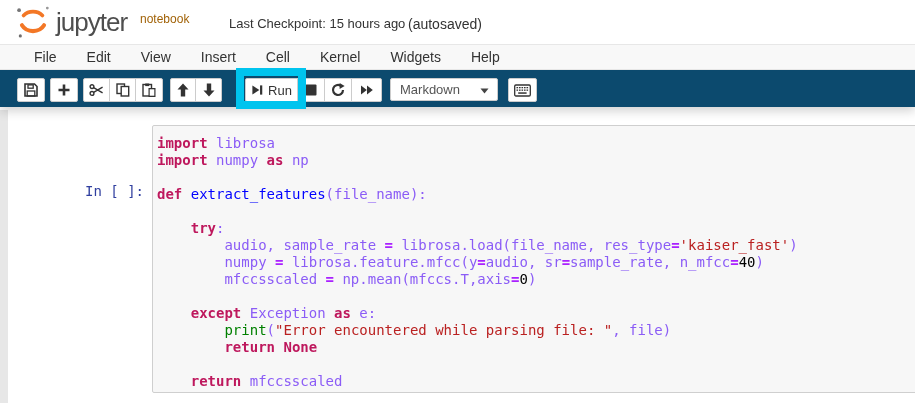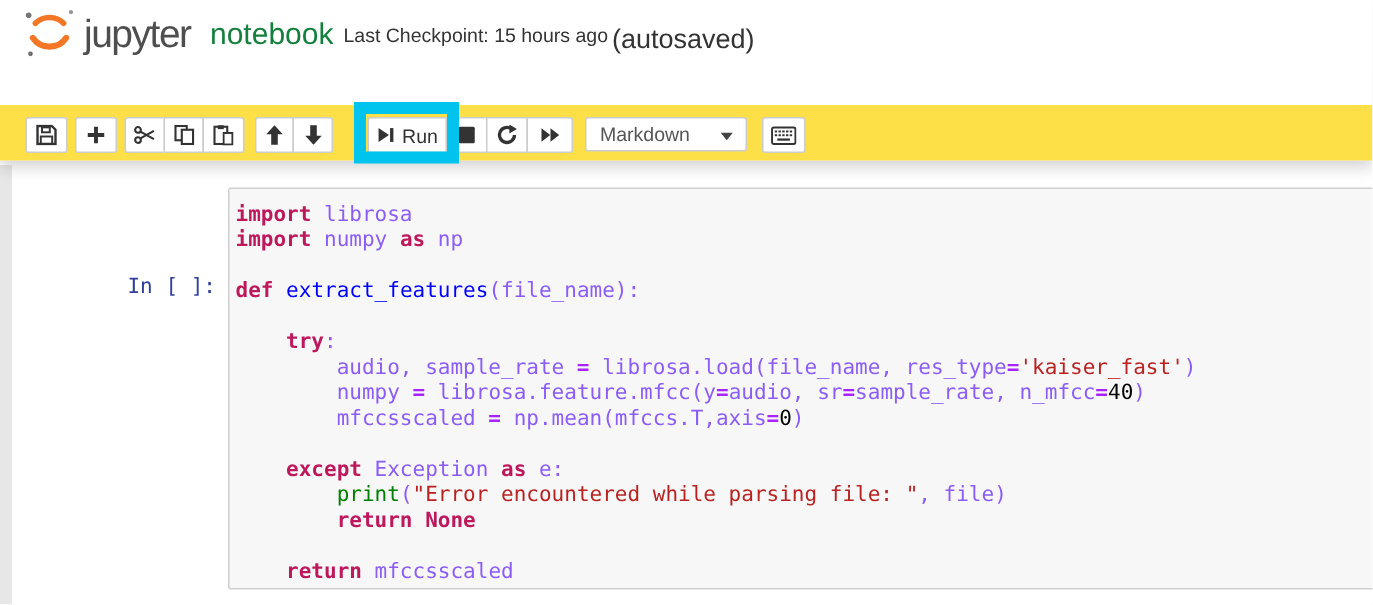--- a/index.html
+++ b/index.html
@@ -4,30 +4,30 @@
 <style>
   html,body{margin:0;padding:0;background:#fff;font-family:"Liberation Sans",sans-serif;}
   #screen{position:relative;width:915px;height:403px;overflow:hidden;background:#fff;}
 
   
   #app-header{position:absolute;left:0;top:0;width:915px;height:107px;background:#fff;
               box-shadow:0 4px 10px rgba(0,0,0,.18);z-index:5;}
   #brand-row{position:absolute;left:0;top:0;width:915px;height:44px;background:#fff;}
   #logo{position:absolute;left:15px;top:4px;height:36px;display:flex;align-items:flex-start;gap:5px;cursor:pointer;}
   #logo-word{font-size:26px;color:#4e4e4e;letter-spacing:-1px;line-height:36px;}
-  #nb-title{position:absolute;left:140px;top:12px;font-size:20px;color:#15803d;cursor:pointer;}
+  #nb-title{position:absolute;left:140px;top:12px;font-size:12px;color:#a16207;cursor:pointer;}
   #checkpoint{position:absolute;left:229px;top:16px;font-size:13px;color:#333;}
-  #autosaved{position:absolute;left:408px;top:16px;font-size:18px;color:#333;}
+  #autosaved{position:absolute;left:408px;top:16px;font-size:14px;color:#333;}
 
   #menubar{position:absolute;left:0;top:44px;width:915px;height:26px;background:#f8f8f8;
            border-top:1px solid #e7e7e7;border-bottom:1px solid #e7e7e7;box-sizing:border-box;
            display:flex;align-items:center;padding-left:19px;}
   .menu-item{padding:0 15px;font-size:14px;color:#333;line-height:24px;cursor:pointer;}
 
-  #toolbar{position:absolute;left:0;top:70px;width:915px;height:37px;background:#fde047;}
+  #toolbar{position:absolute;left:0;top:70px;width:915px;height:37px;background:#0c4a6e;}
   .btn-group{position:absolute;top:8px;display:flex;}
   .tb-btn{height:24px;box-sizing:border-box;background:#fff;border:1px solid #cccccc;border-radius:2px;
           display:flex;align-items:center;justify-content:center;cursor:pointer;}
   .btn-group .tb-btn + .tb-btn{margin-left:-1px;border-top-left-radius:0;border-bottom-left-radius:0;}
   .btn-group .tb-btn:not(:last-child){border-top-right-radius:0;border-bottom-right-radius:0;}
   #run-btn{width:53px;gap:5px;font-size:13px;color:#333;}
   #dropdown{position:absolute;left:390px;top:8px;width:108px;height:23px;box-sizing:border-box;background:#fff;
             border:1px solid #cccccc;border-radius:2px;display:flex;align-items:center;
             padding:0 9px;font-size:13px;color:#555;cursor:pointer;}
   #dropdown .caret{position:absolute;right:8px;top:9px;}
@@ -70,20 +70,30 @@
             <circle cx="6.5" cy="39" r="1.9" fill="#6f6e6e"></circle>
           </svg>
         </span>
         <span id="logo-word">jupyter</span>
       </div>
       <span id="nb-title">notebook</span>
       <span id="checkpoint">Last Checkpoint: 15 hours ago</span>
       <span id="autosaved">(autosaved)</span>
     </div>
 
+    <div id="menubar">
+        <div class="menu-item">File</div>
+        <div class="menu-item">Edit</div>
+        <div class="menu-item">View</div>
+        <div class="menu-item">Insert</div>
+        <div class="menu-item">Cell</div>
+        <div class="menu-item">Kernel</div>
+        <div class="menu-item">Widgets</div>
+        <div class="menu-item">Help</div>
+      </div>
 
     <div id="toolbar">
 
       <div class="btn-group" style="left:17px">
         <div class="tb-btn" style="width:28px">
           <span>
             <svg width="14" height="14" viewBox="0 0 14 14">
               <path d="M1 1 h9.5 L13 3.5 V13 H1 Z" fill="none" stroke="#333" stroke-width="1.6"></path>
               <rect x="4" y="1.9" width="5.2" height="3.3" fill="none" stroke="#333" stroke-width="1.3"></rect>
               <rect x="3.2" y="8" width="7.6" height="5" fill="none" stroke="#333" stroke-width="1.3"></rect>

